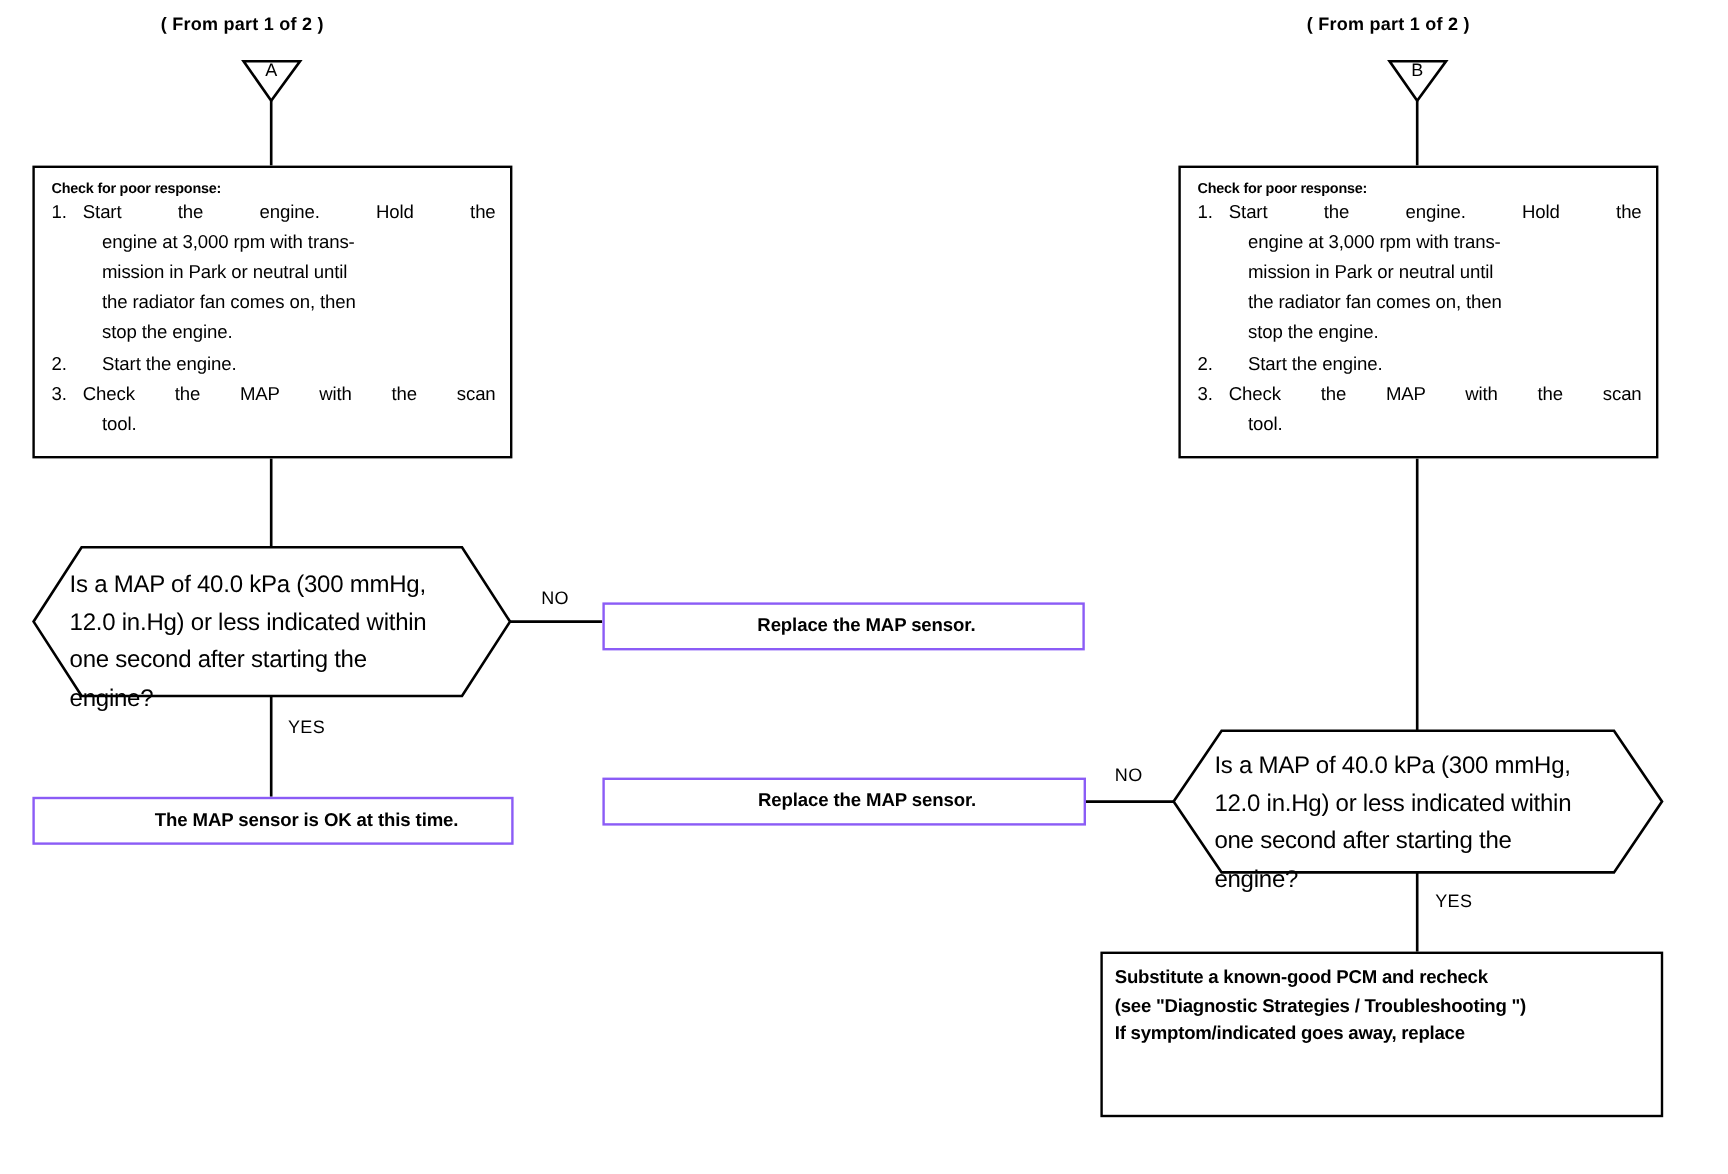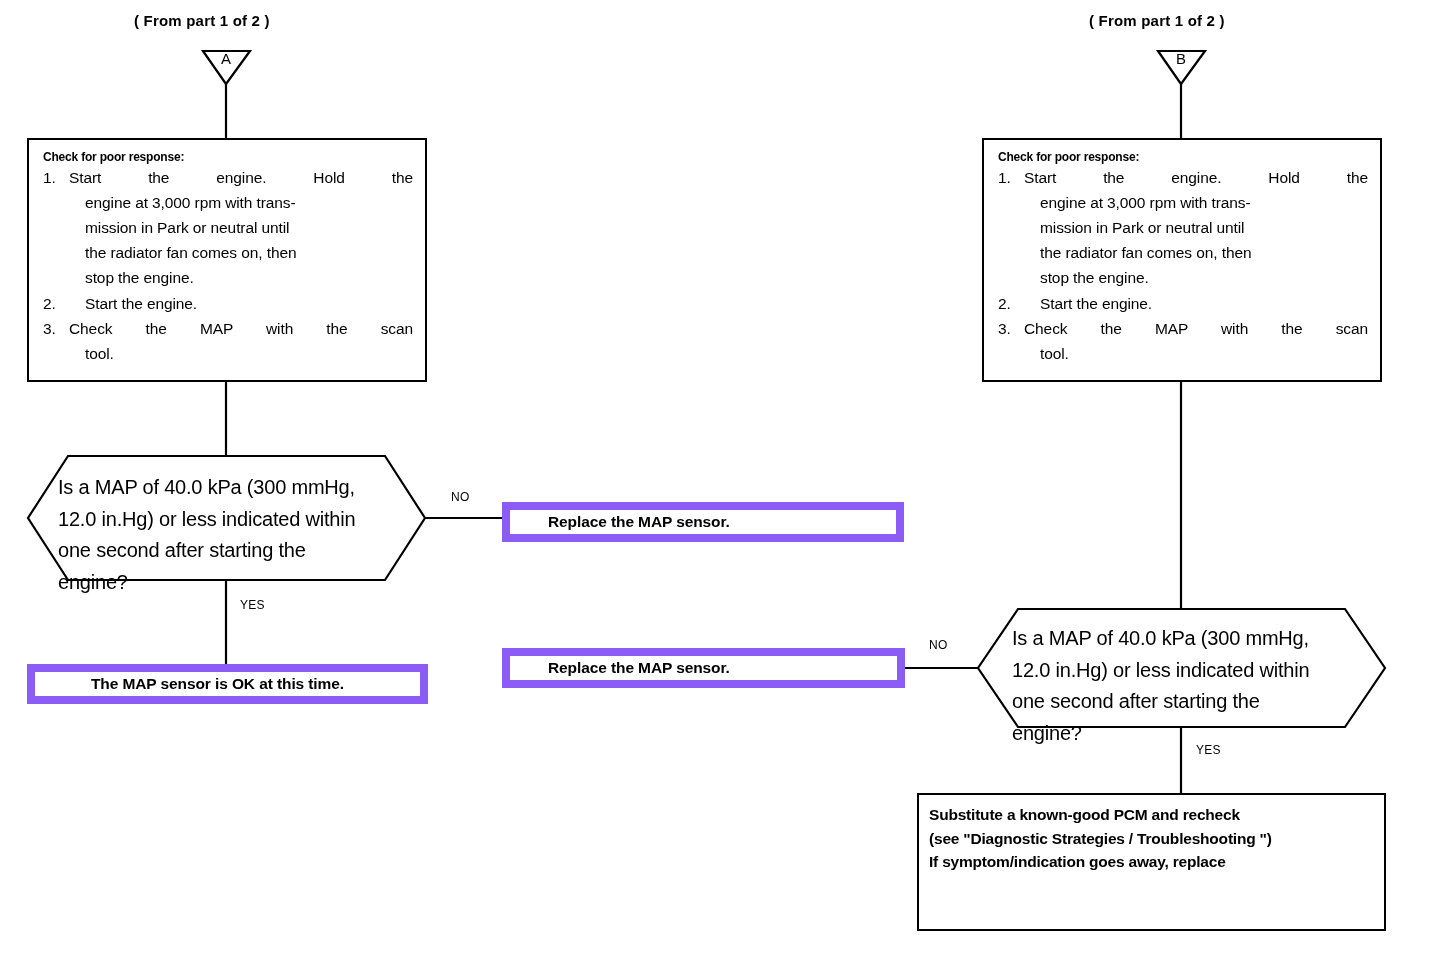--- a/index.html
+++ b/index.html
@@ -77,24 +77,25 @@
   .proc-txt .just {
     display: block;
     text-align: justify;
     text-align-last: justify;
   }
   .proc-txt .plain { display: block; margin-left: 16px; }
 
   
   .result-box {
     box-sizing: border-box;
-    border: 8px solid #8b5cf6;
+    border: 2px solid #8b5cf6;
     background: #fff;
     display: flex;
     align-items: center;
+    justify-content: center;
   }
   .result-text {
     font-size: 15.5px;
     font-weight: bold;
     letter-spacing: -0.1px;
     padding-left: 38px;
   }
   .result-text.centerish { padding-left: 56px; }
 
   
@@ -116,21 +117,21 @@
   .hex-text {
     position: absolute;
     font-size: 20px;
     line-height: 1.58;
     letter-spacing: -0.2px;
   }
   .hex-line { white-space: nowrap; display: block; }
 
   
   .branch-label {
-    font-size: 12px;
+    font-size: 15px;
     letter-spacing: 0.3px;
     white-space: nowrap;
   }
 </style>
 </head>
 <body>
 
 <div id="page">
 
   <svg id="svg-layer" viewBox="0 0 1440 978">
@@ -252,16 +253,16 @@
 
   <div class="abs result-box" style="left:502px; top:648px; width:403px; height:40px;">
     <span class="result-text">Replace the MAP sensor.</span>
   </div>
 
   <div class="abs branch-label" style="left:1196px; top:743px;">YES</div>
 
   <div class="abs bold-box" style="left:917px; top:793px; width:469px; height:138px;">
     <div class="bold-line">Substitute a known-good PCM and recheck</div>
     <div class="bold-line">(see "Diagnostic Strategies / Troubleshooting ")</div>
-    <div class="bold-line">If symptom/indication goes away, replace</div>
+    <div class="bold-line">If symptom/indicated goes away, replace</div>
   </div>
 
 </div>
 
 </body></html>

